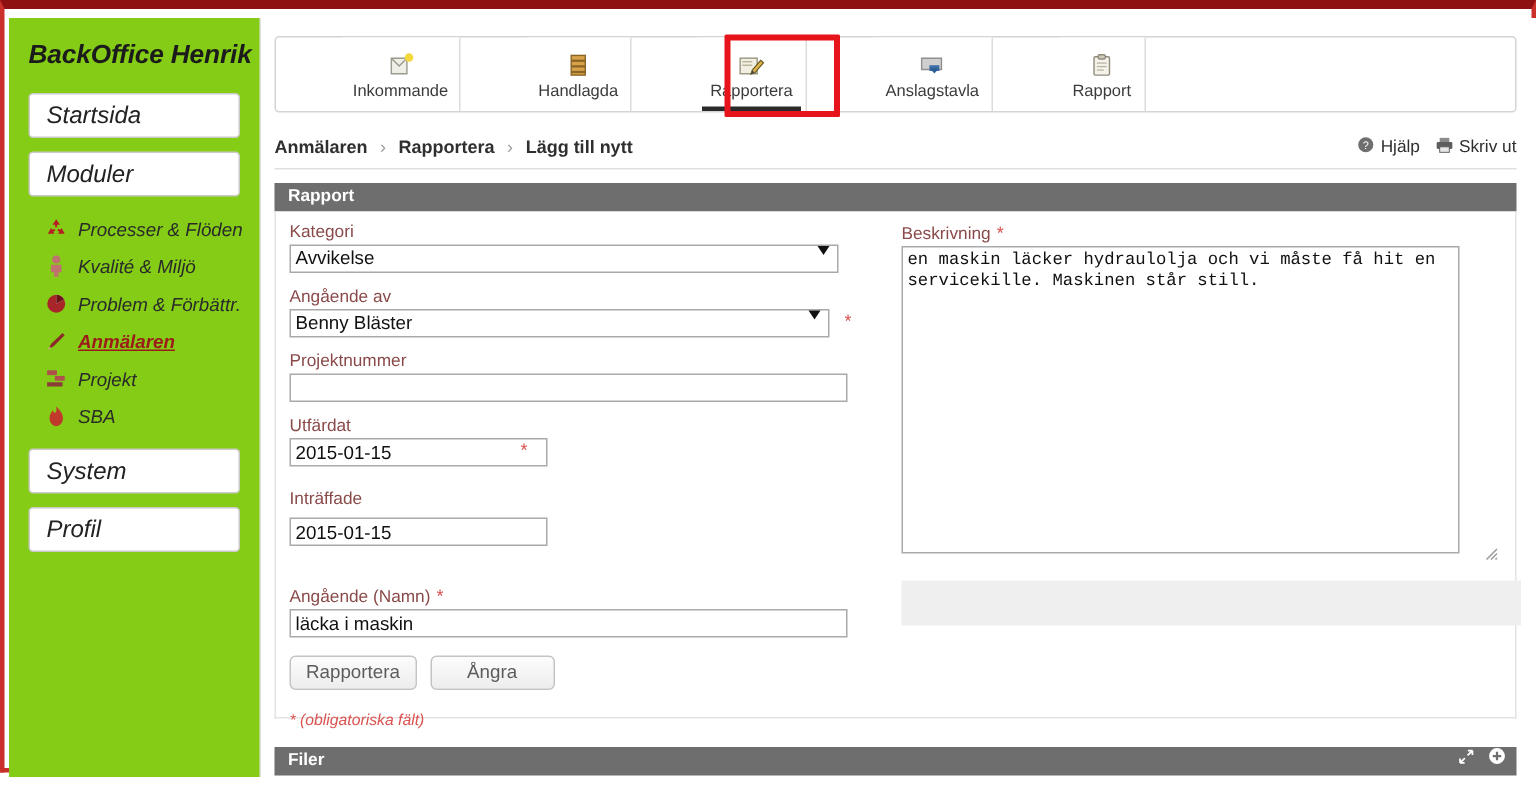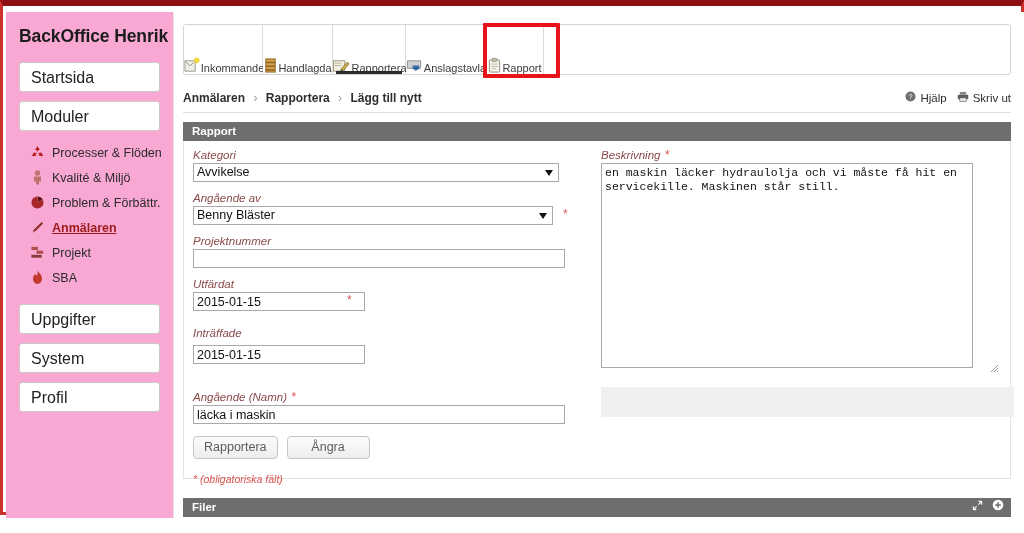--- a/index.html
+++ b/index.html
@@ -32,22 +32,23 @@
     width: 1018px; height: 506px;
     background: #fbfbfb;
     overflow: hidden;
   }
 
   
   .sidebar {
     position: absolute;
     left: 0; top: 0;
     width: 168px; height: 506px;
-    background: #f9a8d4;
+    background: #84cc16;
     border-right: 1px solid #e2e2e2;
+    font-style: italic;
   }
   .brand {
     font-size: 17.5px;
     font-weight: bold;
     color: #1b1b1b;
     padding: 14px 0 0 13px;
     letter-spacing: -0.1px;
   }
   .navbtn {
     margin: 9px 13px 0 13px;
@@ -100,26 +101,27 @@
     background: #ffffff;
     border: 1px solid #d4d4d4;
     border-radius: 3px;
     display: flex;
   }
   .tab {
     width: 69px;
     height: 49px;
     border-right: 1px solid #dcdcdc;
     display: flex;
-    flex-direction: row;
-    align-items: flex-end;
+    flex-direction: column;
+    align-items: center;
     justify-content: center;
     cursor: pointer;
     background: #ffffff;
     position: relative;
+    margin-left: 44px;
   }
   .tab .ticon { height: 20px; display:flex; align-items:flex-end; }
   .tab .tlabel {
     font-size: 11px;
     color: #3b3b3b;
     margin-top: 3px;
     white-space: nowrap;
   }
   .tab.w-inkommande { width: 79px; }
   .tab.w-handlagda  { width: 70px; }
@@ -197,38 +199,37 @@
 
   
   .col-left  { position: absolute; left: 9px;  top: 7px; width: 400px; }
   .col-right { position: absolute; left: 417px; top: 7px; width: 400px; }
 
   .flabel {
     font-size: 11.5px;
     color: #8a4a4a;
     margin-bottom: 1px;
     line-height: 14px;
-    font-style: italic;
   }
   .flabel .req { color: #d9534f; font-size: 12px; margin-left: 4px; }
 
   .fg { margin-bottom: 9px; position: relative; }
   .fsel, .ftext {
     height: 19px;
     border: 1px solid #a9a9a9;
     background: #ffffff;
     font-size: 12.5px;
     color: #111;
     padding: 0 3px;
     line-height: 17px;
     font-family: "Liberation Sans", sans-serif;
   }
   .fsel {
     width: 366px;
-    display: flex; align-items: center;
+    display: flex; 
     justify-content: space-between;
     cursor: pointer;
   }
   .fsel .arrow {
     width: 0; height: 0;
     border-left: 4px solid transparent;
     border-right: 4px solid transparent;
     border-top: 6px solid #111;
     margin-right: 2px;
   }
@@ -386,23 +387,20 @@
           <div class="subitem">
             <span class="ic">
               <svg width="13" height="15" viewBox="0 0 14 16">
                 <path d="M7 0.8 C9.6 4 11.8 5.6 11.8 9.2 C11.8 12.6 9.6 15 7 15 C4.4 15 2.2 12.6 2.2 9.2 C2.2 6.6 3.6 5.4 4.6 3.6 C5.0 5.6 6.2 6.2 7 4.6 C7.3 3.4 7.0 2.2 7 0.8 Z" fill="#c0392b"></path>
               </svg>
             </span>
             <span class="lbl">SBA</span>
           </div>
         </div>
 
-        <div class="navbtn" style="margin-top:14px">
-          <span>Uppgifter</span>
-        </div>
         <div class="navbtn">
           <span>System</span>
         </div>
         <div class="navbtn">
           <span>Profil</span>
         </div>
       </div>
 
       <div class="main">
 

